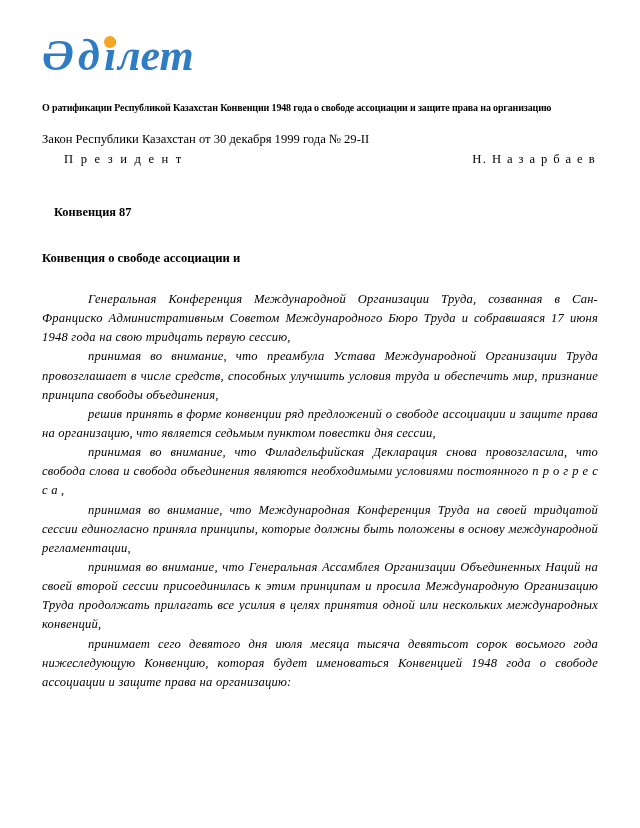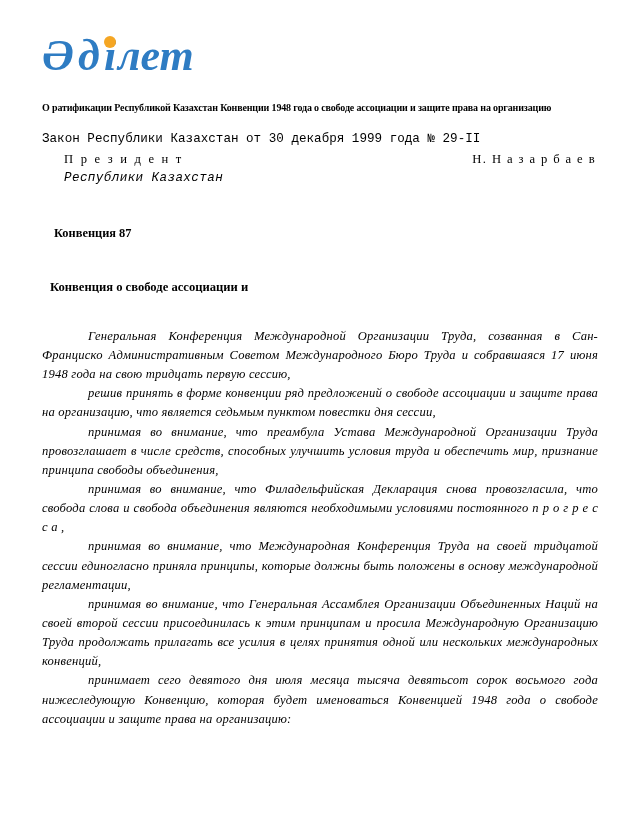--- a/index.html
+++ b/index.html
@@ -38,21 +38,20 @@
     line-height: 1.55;
     letter-spacing: -0.15px;
     margin: 0 0 14px 0;
     text-align: left;
   }
   .para {
     font-size: 12.6px;
     line-height: 1.5;
     margin: 0 16px 2px 0;
     text-align: left;
-    font-family: Liberation Mono, monospace;
   }
   .para.justify {
     text-align: justify;
   }
   .indent {
     text-indent: 22px;
   }
   .indent-big {
     text-indent: 46px;
   }
@@ -82,21 +81,21 @@
     font-size: 12.4px;
     line-height: 1.5;
     margin: 12px;
   }
   .block-gap-lg { height: 22px; }
   .block-gap-md { height: 14px; }
   .conv-title {
     font-weight: bold;
     font-size: 12.6px;
     line-height: 1.6;
-    margin: 8px;
+    margin: 0;
   }
   .body-block {
     font-size: 12.6px;
     line-height: 1.52;
     text-align: justify;
     font-style: italic;
   }
   .body-block p {
     margin: 0;
   }
@@ -121,35 +120,34 @@
 
   <div class="doc-title">О ратификации Республикой Казахстан Конвенции 1948 года о свободе ассоциации и защите права на организацию</div>
 
   <div class="para">Закон Республики Казахстан от 30 декабря 1999 года № 29-II</div>
 
 
   <div class="sig-row">
     <span class="sig-left">П р е з и д е н т</span>
     <span class="sig-right">Н. Н а з а р б а е в</span>
   </div>
-  <div class="para sig-left-sub">Республики Казахстан</div>
 
   <div class="block-gap-lg"></div>
 
   <div class="heading-bold">Конвенция 87</div>
 
   <div class="block-gap-md"></div>
 
   <div class="conv-title">Конвенция о свободе ассоциации и</div>
 
   <div class="block-gap-lg"></div>
 
   <div class="body-block">
     <p class="indent-big tr-wide">Генеральная Конференция Международной Организации Труда, созванная в Сан-Франциско Административным Советом Международного Бюро Труда и собравшаяся 17 июня 1948 года на свою тридцать первую сессию,</p>
+    <p class="indent-big tr-wide">принимая во внимание, что преамбула Устава Международной Организации Труда провозглашает в числе средств, способных улучшить условия труда и обеспечить мир, признание принципа свободы объединения,</p>
     <p class="indent-big tr-wide">решив принять в форме конвенции ряд предложений о свободе ассоциации и защите права на организацию, что является седьмым пунктом повестки дня сессии,</p>
-    <p class="indent-big tr-wide">принимая во внимание, что преамбула Устава Международной Организации Труда провозглашает в числе средств, способных улучшить условия труда и обеспечить мир, признание принципа свободы объединения,</p>
     <p class="indent-big tr-wide">принимая во внимание, что Филадельфийская Декларация снова провозгласила, что свобода слова и свобода объединения являются необходимыми условиями постоянного п р о г р е с с а ,</p>
     <p class="indent-big tr-wide">принимая во внимание, что Международная Конференция Труда на своей тридцатой сессии единогласно приняла принципы, которые должны быть положены в основу международной регламентации,</p>
     <p class="indent-big tr-wide">принимая во внимание, что Генеральная Ассамблея Организации Объединенных Наций на своей второй сессии присоединилась к этим принципам и просила Международную Организацию Труда продолжать прилагать все усилия в целях принятия одной или нескольких международных конвенций,</p>
     <p class="indent-big tr-wide">принимает сего девятого дня июля месяца тысяча девятьсот сорок восьмого года нижеследующую Конвенцию, которая будет именоваться Конвенцией 1948 года о свободе ассоциации и защите права на организацию:</p>
   </div>
 
 </div>
 
 </body></html>

